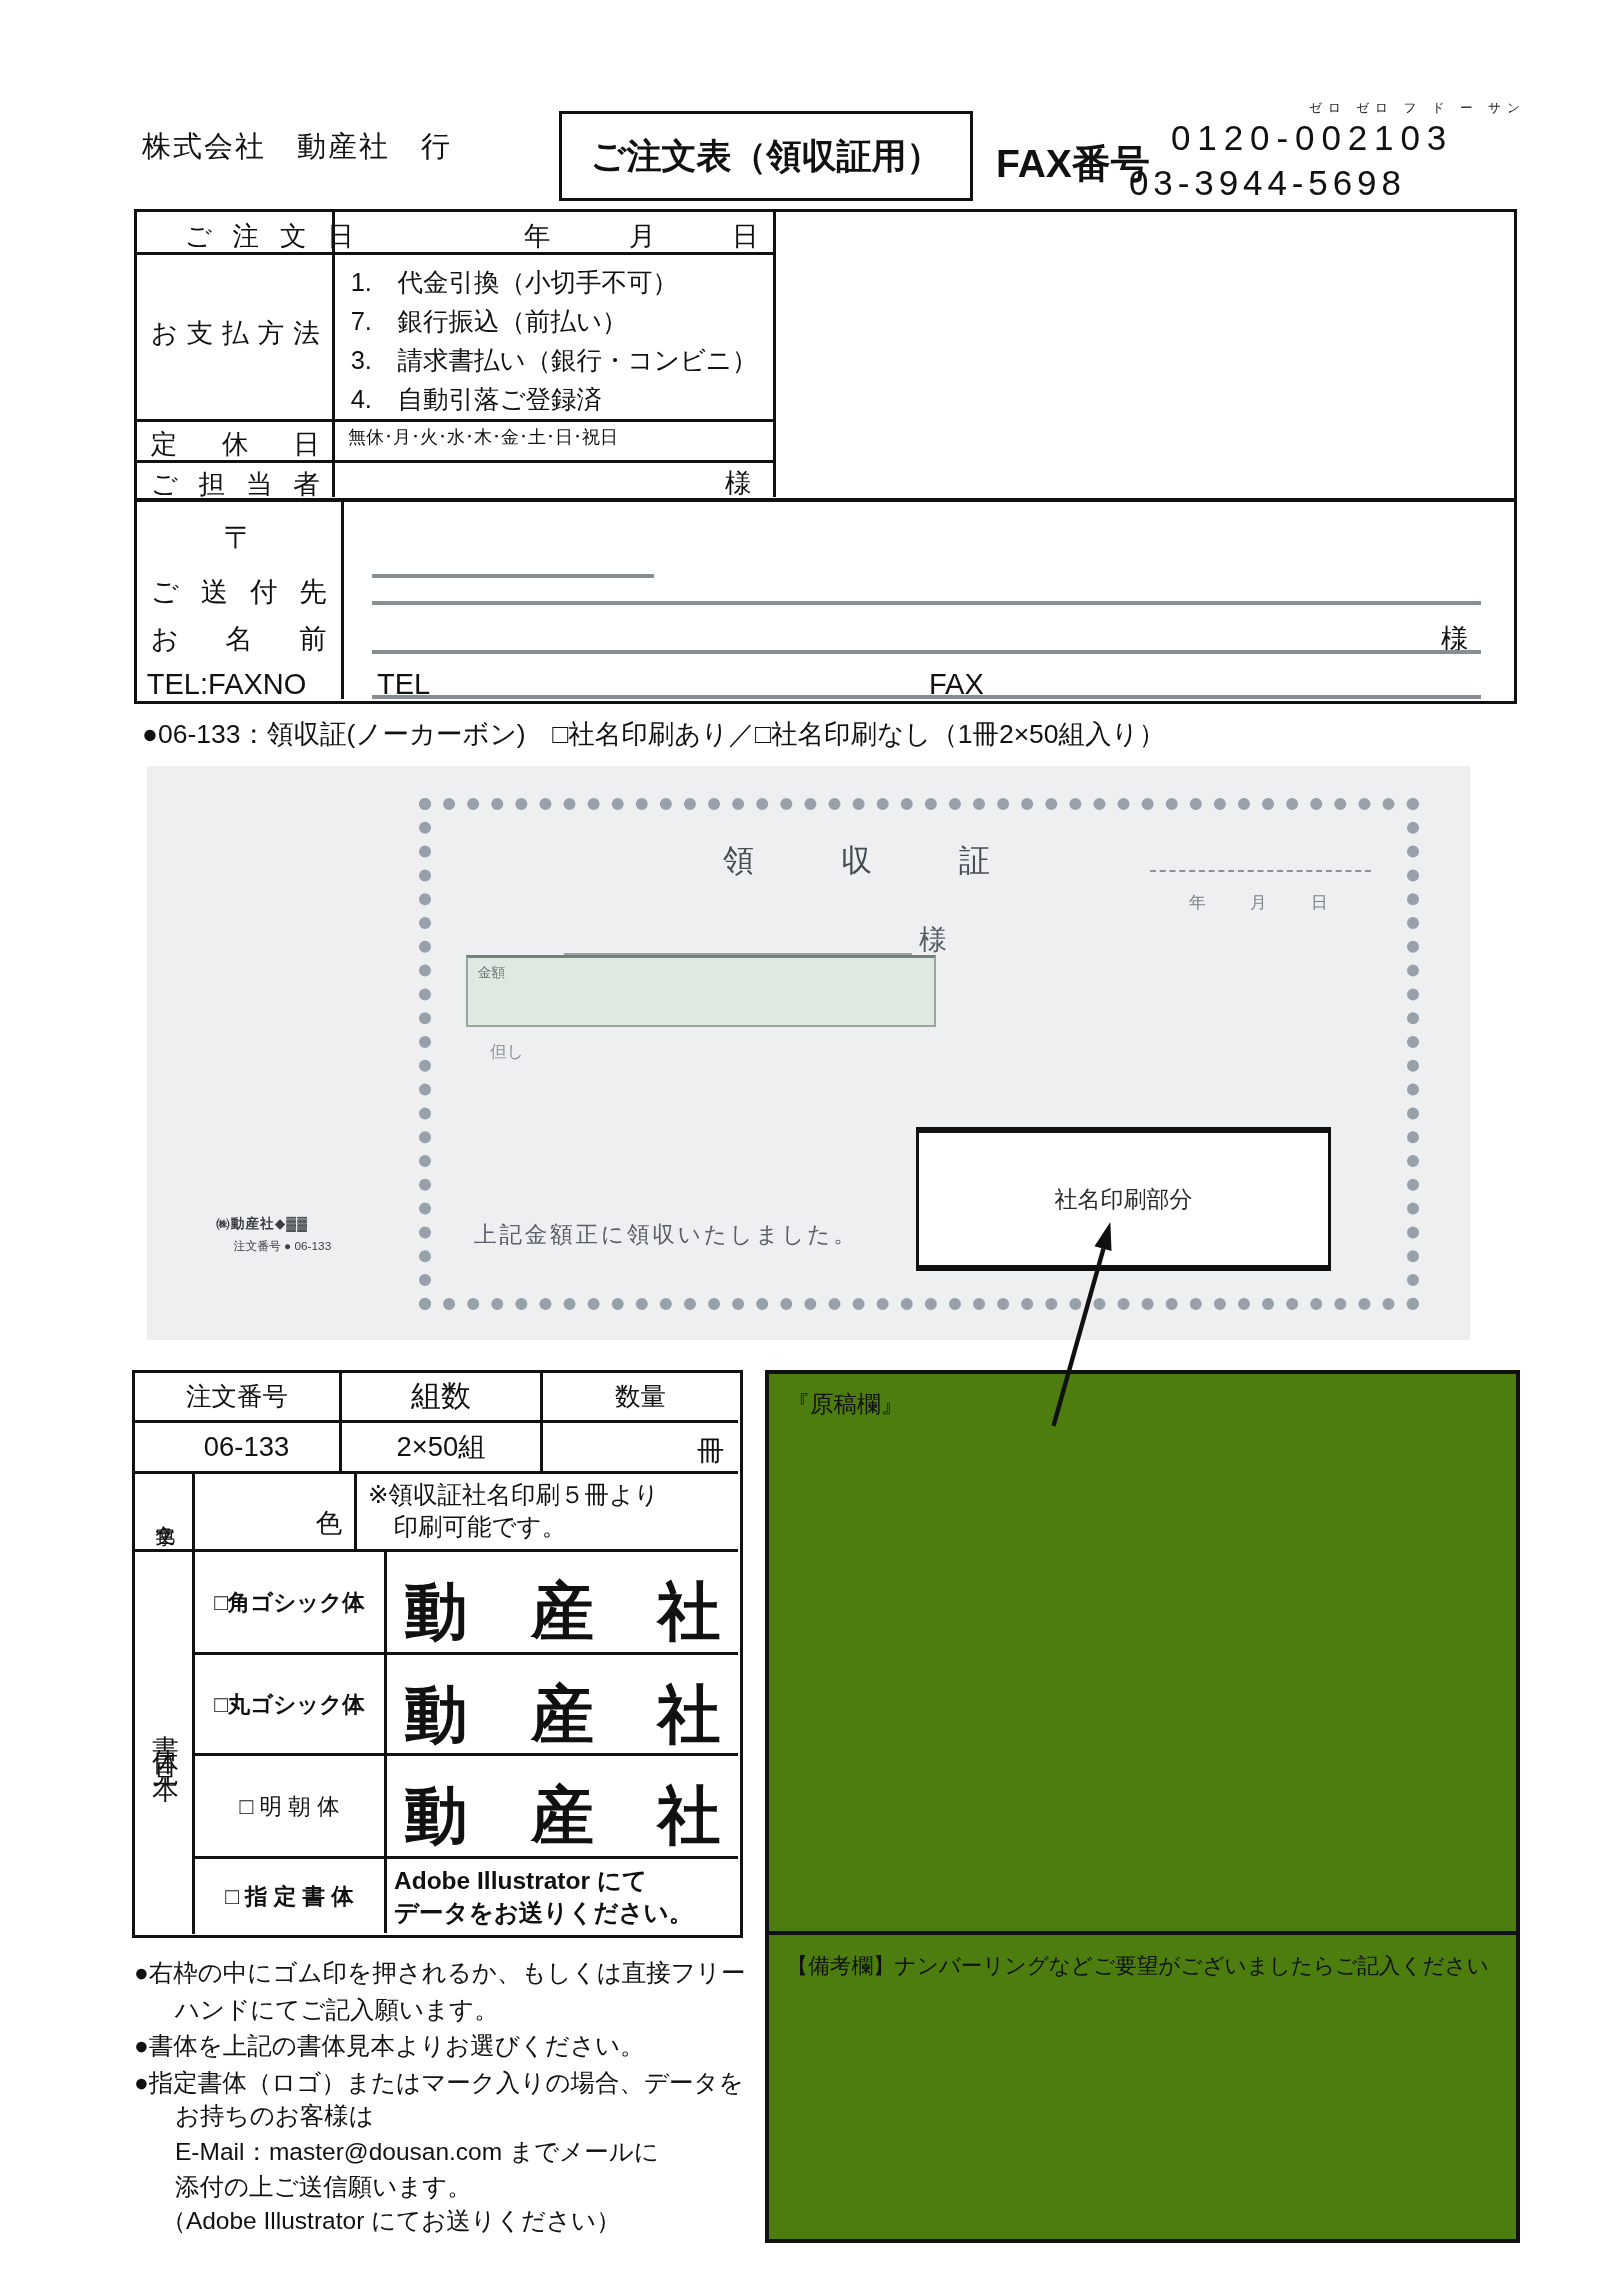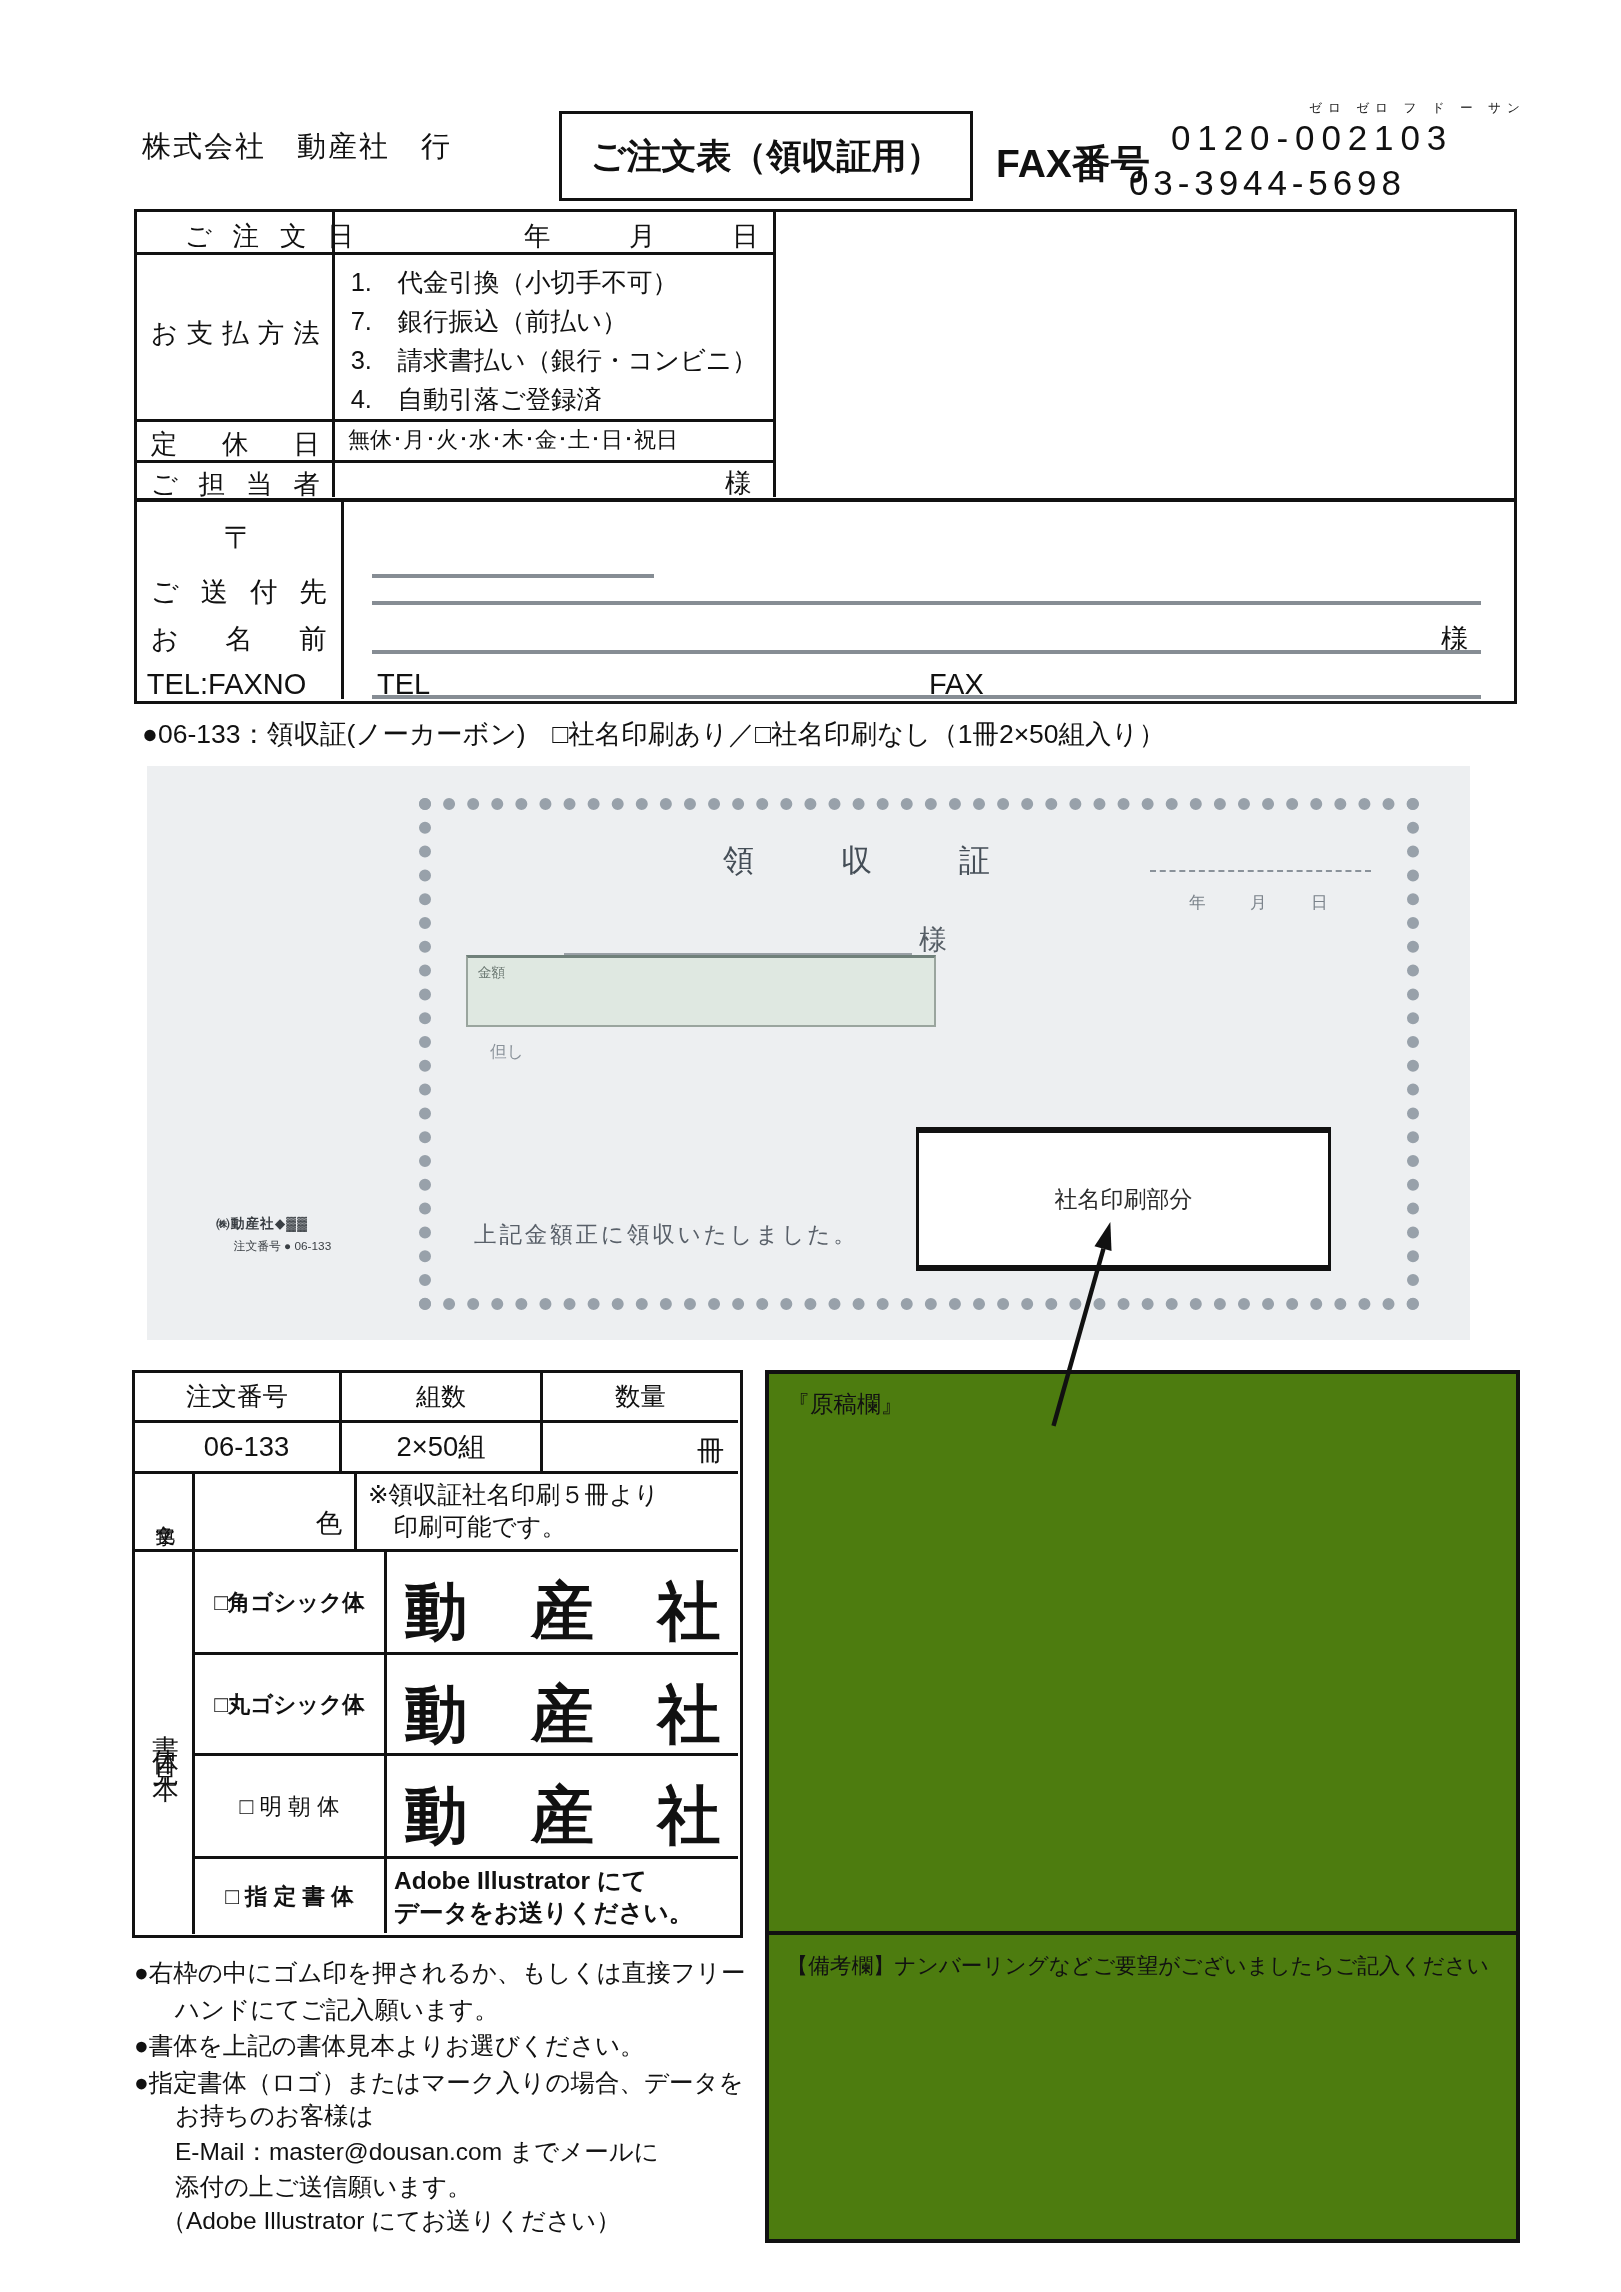--- a/index.html
+++ b/index.html
@@ -68,21 +68,21 @@
 
   <div class="abs jlabel" style="left:13.7px; top:103px; width:169px; font-size:26.5px;">お支払方法</div>
   <div class="abs" style="left:198px; top:43px; width:438px; height:164px; padding:7.8px 0 0 15.7px;">
     <div style="font-size:25.5px; line-height:39px;">1.　代金引換（小切手不可）</div>
     <div style="font-size:25.5px; line-height:39px;">7.　銀行振込（前払い）</div>
     <div style="font-size:25.5px; line-height:39px;">3.　請求書払い（銀行・コンビニ）</div>
     <div style="font-size:25.5px; line-height:39px;">4.　自動引落ご登録済</div>
   </div>
 
   <div class="abs jlabel" style="left:13.7px; top:214px; width:169px; font-size:26.5px;">定休日</div>
-  <div class="abs" style="left:211px; top:213px; font-size:22px;">無休･月･火･水･木･金･土･日･祝日</div>
+  <div class="abs" style="left:211px; top:213px; font-size:18px;">無休･月･火･水･木･金･土･日･祝日</div>
 
   <div class="abs jlabel" style="left:13.7px; top:254px; width:169px; font-size:26.5px;">ご担当者</div>
   <div class="abs" style="left:198px; top:251px; width:438px; height:34px;">
     <span class="abs" style="right:21.6px; top:2px; font-size:26.5px;">様</span>
   </div>
 
   <div class="abs" style="left:639px; top:0; width:736px; height:285px;"></div>
 </div>
 
 <div class="abs frame4" style="left:134px; top:498px; width:1383px; height:206px;">
@@ -149,21 +149,21 @@
   <div class="abs cellline" style="left:57px; top:279px; width:546px; height:2.9px;"></div>
   <div class="abs cellline" style="left:57px; top:380px; width:546px; height:2.9px;"></div>
   <div class="abs cellline" style="left:57px; top:483px; width:546px; height:2.9px;"></div>
   <div class="abs cellline" style="left:204px; top:0; width:2.9px; height:98px;"></div>
   <div class="abs cellline" style="left:405px; top:0; width:2.9px; height:98px;"></div>
   <div class="abs cellline" style="left:57px;  top:98px; width:2.9px; height:463px;"></div>
   <div class="abs cellline" style="left:219px; top:98px; width:2.9px; height:78px;"></div>
   <div class="abs cellline" style="left:249px; top:176px; width:2.9px; height:384px;"></div>
 
   <div class="abs center" style="left:0; top:0; width:204px; height:47px; font-size:25.5px;">注文番号</div>
-  <div class="abs center" style="left:207px; top:0; width:198px; height:47px; font-size:25px;">組数</div>
+  <div class="abs center" style="left:207px; top:0; width:198px; height:47px; font-size:30px;">組数</div>
   <div class="abs center" style="left:408px; top:0; width:195px; height:47px; font-size:25.5px;">数量</div>
 
   <div class="abs center" style="left:0; top:50px; width:204px; height:48px; font-size:27.4px;padding-left:19px;">06-133</div>
   <div class="abs center" style="left:207px; top:50px; width:198px; height:48px; font-size:27.4px;">2×50組</div>
   <div class="abs" style="left:408px; top:50px; width:195px; height:48px;">
     <span style="position:absolute; right:13.7px; top:9.8px; font-size:27.4px;">冊</span>
   </div>
 
   <div class="abs vtext center" style="left:5.9px; top:98px; width:49px; height:78px; font-size:19.6px; line-height:49px;">文字色</div>
   <div class="abs" style="left:60px; top:101px; width:159px; height:75px;">

